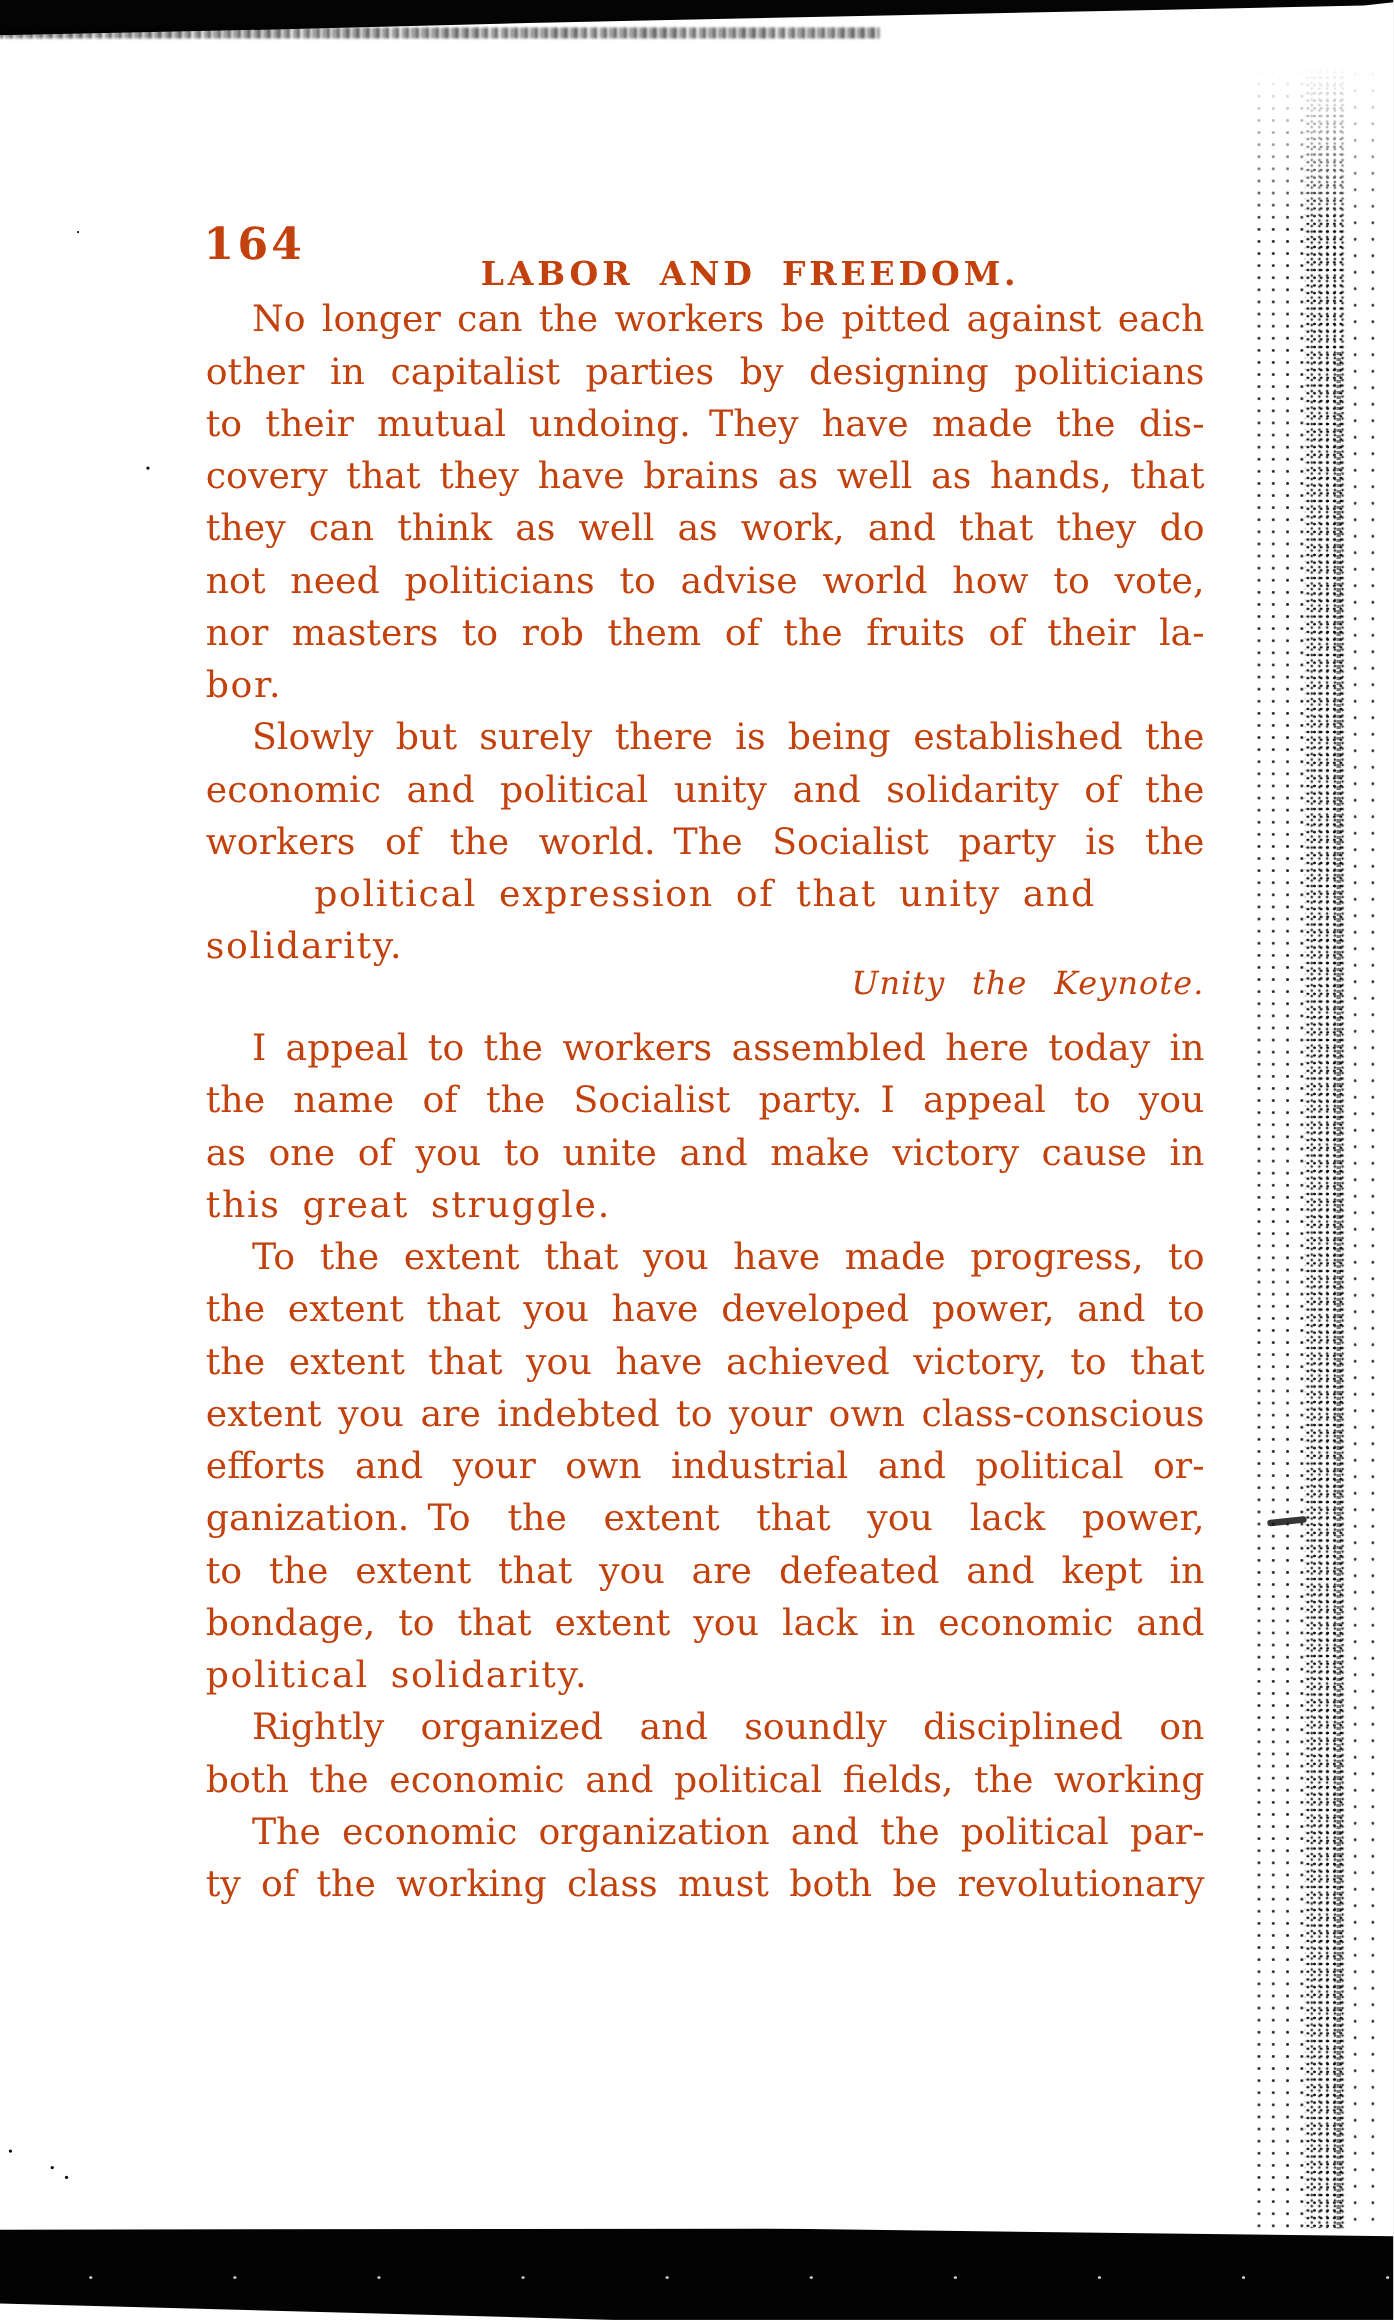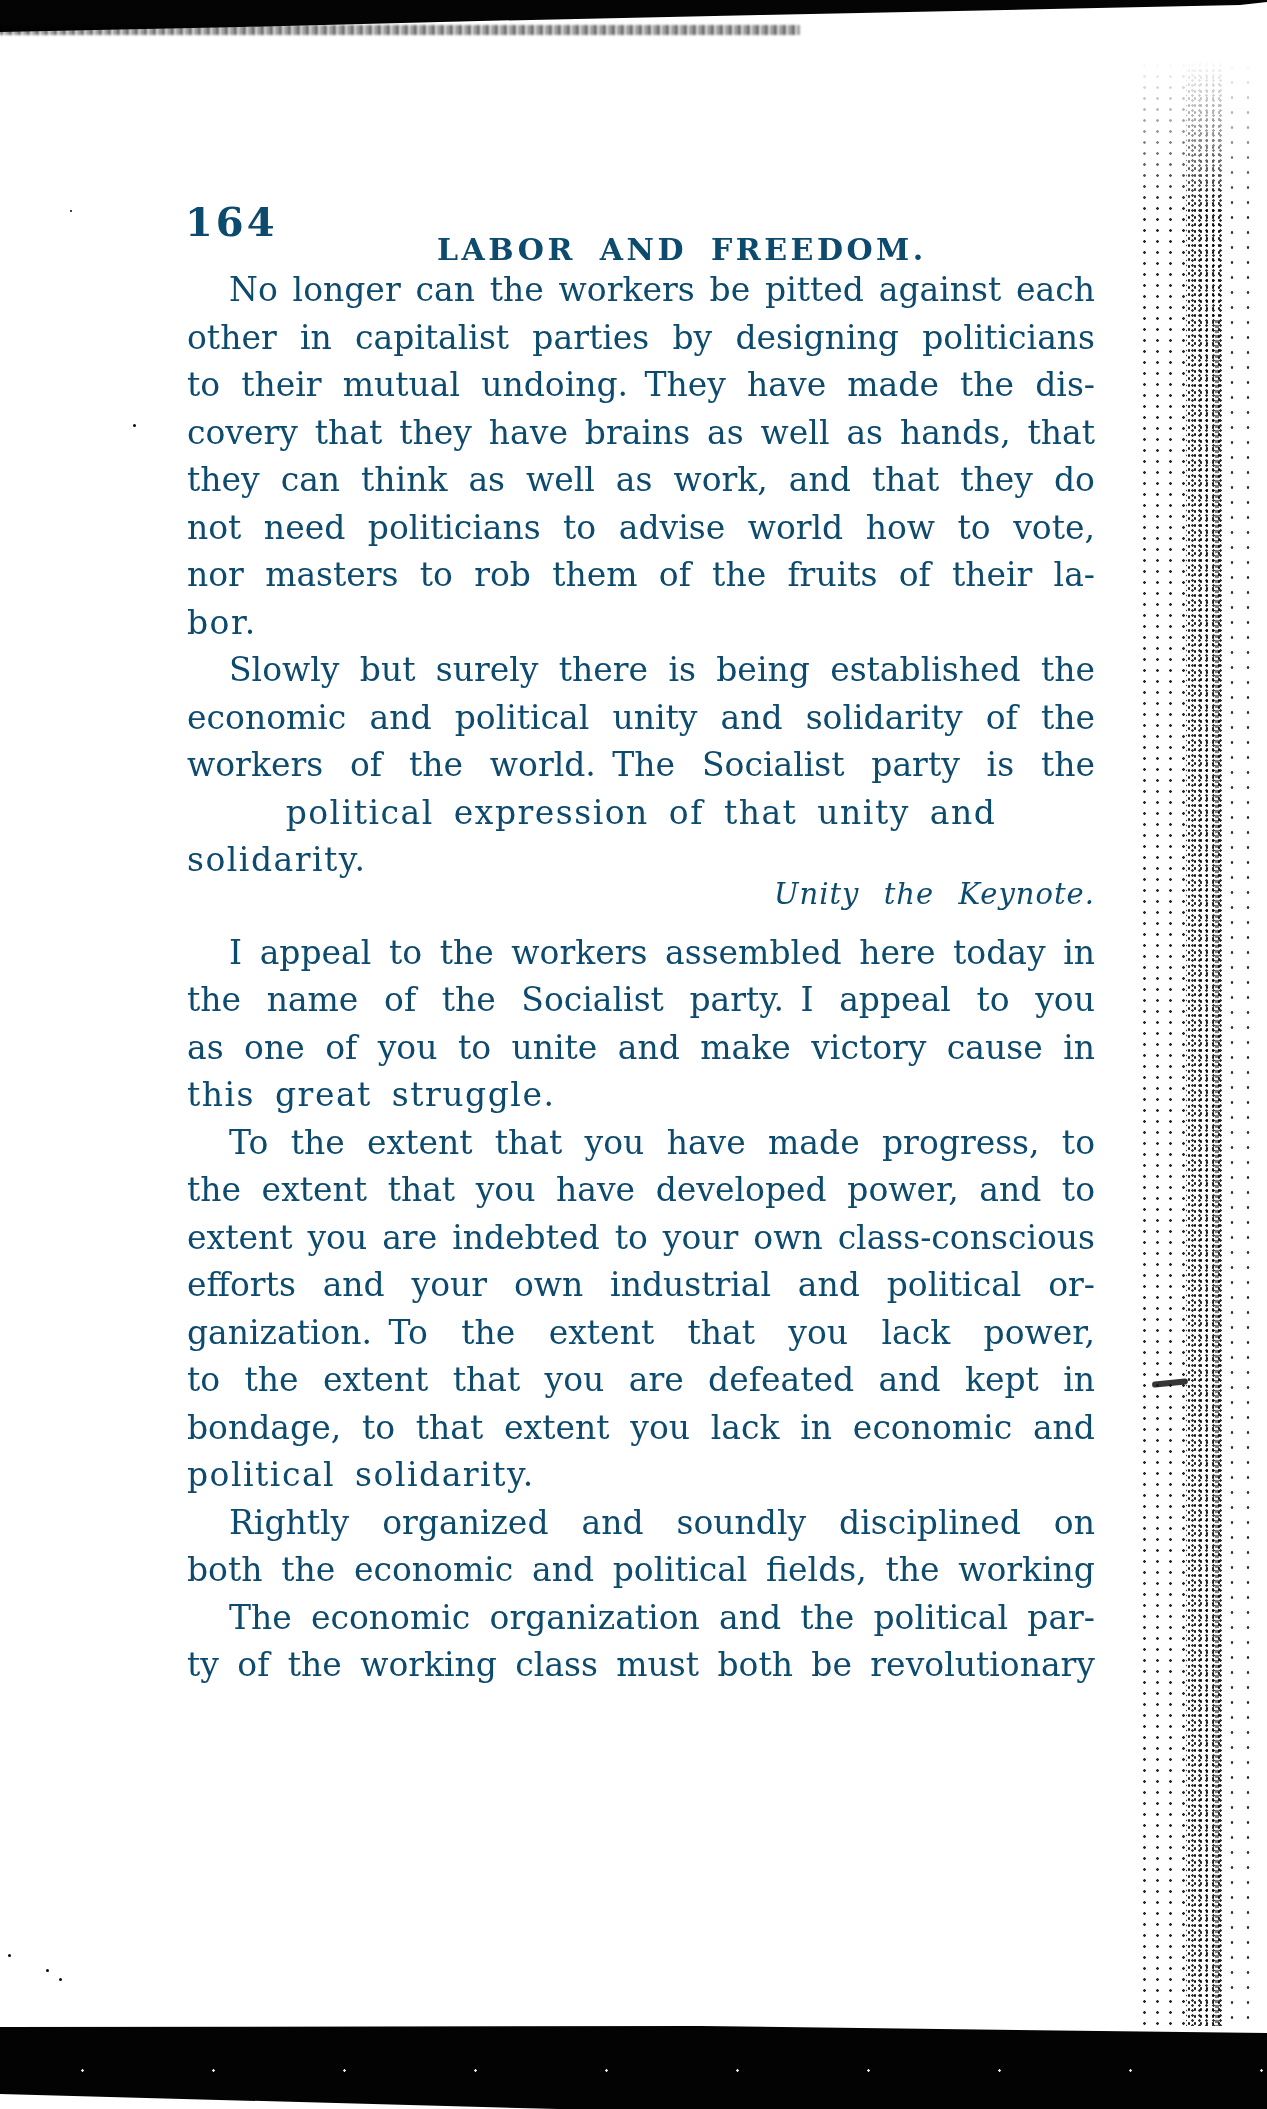--- a/index.html
+++ b/index.html
@@ -81,21 +81,21 @@
   .line.last { text-align:center; text-align-last:left; letter-spacing:1.5px; word-spacing:8px; }
   .heading {
     height:47.5px; margin-top:35px; margin-bottom:10px;
     text-align:right; font-style:italic; font-size:29px;
     word-spacing:14px; letter-spacing:1px;
   }
 </style>
 </head>
 <body>
 
-<div class="page" id="page" style="color: #0c4a6e; background: rgb(255, 255, 255);">
+<div class="page" id="page" style="color: #c2410c; background: rgb(255, 255, 255);">
 
   <div class="top-bar"></div>
   <div class="top-fringe"></div>
   <div class="noise noise-left"></div>
   <div class="noise noise-core"></div>
   <div class="noise noise-right"></div>
   <div class="noise-edge"></div>
   <div class="smudge"></div>
   <div class="speck s1"></div>
   <div class="speck s2"></div>
@@ -120,20 +120,21 @@
       <div class="line">economic and political unity and solidarity of the</div>
       <div class="line">workers of the world. The Socialist party is the</div>
       <div class="line last">political expression of that unity and solidarity.</div>
       <div class="heading">Unity the Keynote.</div>
       <div class="line indent">I appeal to the workers assembled here today in</div>
       <div class="line">the name of the Socialist party. I appeal to you</div>
       <div class="line">as one of you to unite and make victory cause in</div>
       <div class="line last">this great struggle.</div>
       <div class="line indent">To the extent that you have made progress, to</div>
       <div class="line">the extent that you have developed power, and to</div>
+      <div class="line">the extent that you have achieved victory, to that</div>
       <div class="line">extent you are indebted to your own class-conscious</div>
       <div class="line">efforts and your own industrial and political or-</div>
       <div class="line">ganization. To the extent that you lack power,</div>
       <div class="line">to the extent that you are defeated and kept in</div>
       <div class="line">bondage, to that extent you lack in economic and</div>
       <div class="line last">political solidarity.</div>
       <div class="line indent">Rightly organized and soundly disciplined on</div>
       <div class="line">both the economic and political fields, the working</div>
       <div class="line indent">The economic organization and the political par-</div>
       <div class="line">ty of the working class must both be revolutionary</div>

